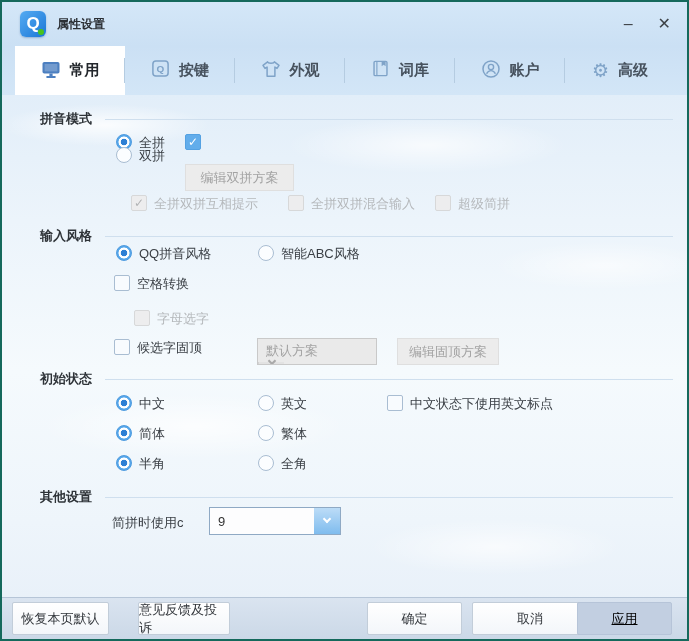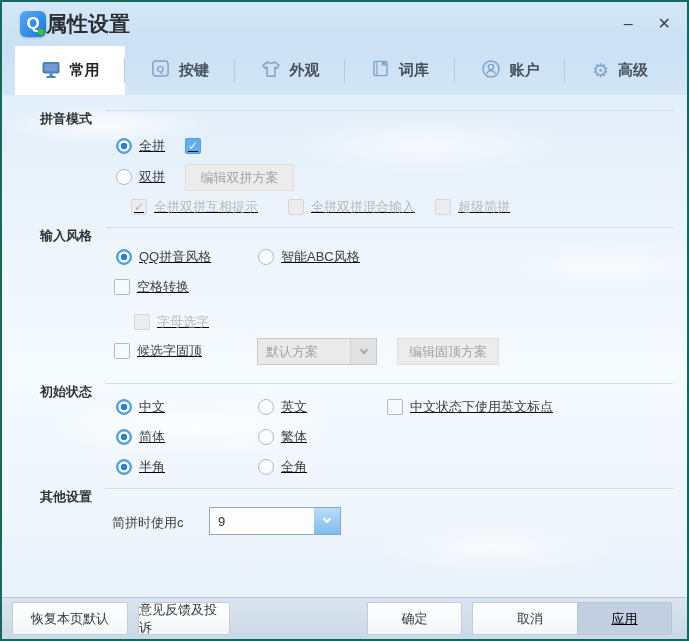--- a/index.html
+++ b/index.html
@@ -16,21 +16,21 @@
     height:44px; display:flex; align-items:center; padding:0 16px 0 18px;
     background:linear-gradient(180deg,#d4e7f8 0%,#cbe0f4 100%);
   }
   .logo {
     width:26px; height:26px; border-radius:6px; position:relative;
     background:linear-gradient(135deg,#55abf2 0%,#1b77d7 100%);
     box-shadow:0 1px 2px rgba(40,90,150,.35);
   }
   .logo-q { display:block; text-align:center; line-height:25px; color:#fff; font-size:17px; font-weight:bold; }
   .logo-dot { position:absolute; right:2px; bottom:2px; width:6px; height:6px; border-radius:50%; background:#49c31c; }
-  .win-title { font-size:21px; font-weight:600; color:#2b2f34; }
+  .win-title { margin-left:11px; font-size:12px; font-weight:600; color:#2b2f34; }
   .win-controls { margin-left:auto; display:flex; align-items:center; gap:25px; }
   .win-btn { font-size:16px; color:#3d4247; line-height:1; cursor:default; }
 
   
   .tabbar {
     height:49px; display:flex; padding-left:13px;
     background:linear-gradient(180deg,#cbe0f4 0%,#d3e6f7 100%);
   }
   .tab { width:110px; position:relative; display:flex; align-items:center; justify-content:center; gap:9px; cursor:default; }
   .tab:not(:last-child)::after { content:''; position:absolute; right:0; top:12px; width:1px; height:25px; background:#b5cce1; }
@@ -49,25 +49,25 @@
   .content::before {
     content:''; position:absolute; inset:0; pointer-events:none;
     background:
       radial-gradient(150px 30px at 15% 6%, rgba(255,255,255,.85), transparent 70%),
       radial-gradient(200px 40px at 62% 10%, rgba(255,255,255,.7), transparent 70%),
       radial-gradient(160px 34px at 88% 34%, rgba(255,255,255,.6), transparent 70%),
       radial-gradient(220px 46px at 28% 66%, rgba(255,255,255,.75), transparent 70%),
       radial-gradient(180px 40px at 72% 90%, rgba(255,255,255,.65), transparent 70%);
   }
 
-  .sec { position:absolute; left:38px; right:14px; height:18px; display:flex; align-items:flex-start; gap:13px; }
+  .sec { position:absolute; left:38px; right:14px; height:18px; display:flex; align-items:center; gap:13px; }
   .sec-title { font-size:13px; font-weight:bold; color:#2e3338; white-space:nowrap; }
   .sec-line { flex:1; height:1px; background:#cfdfee; }
 
-  .field { position:absolute; display:flex; align-items:center; height:24px;text-decoration:underline; }
+  .field { position:absolute; display:flex; align-items:flex-start; height:24px; }
   .opt { font-size:13px; color:#3b4046; margin-left:7px; white-space:nowrap; }
   .opt.dis { color:#b5b8bb; }
 
   .radio { width:16px; height:16px; border-radius:50%; flex:0 0 16px; }
   .radio.on { border:1px solid #4d9be0;
     background:radial-gradient(circle at 50% 50%, #2d7fd4 0 3px, #ffffff 3.6px 5.2px, #57a7ea 5.8px 100%); }
   .radio.off { border:1px solid #a9bdd2; background:#fbfdff; }
 
   .cb { width:16px; height:16px; border-radius:2px; flex:0 0 16px; display:flex; align-items:center; justify-content:center; }
   .cb.on { background:#62adeb; border:1px solid #54a1e2; }
@@ -77,21 +77,21 @@
   .cb.dis-on { background:#ededee; border:1px solid #d7d8d9; }
   .cb.dis-on::after { content:"✓"; color:#b1b3b5; font-size:12px; font-weight:bold; line-height:1; }
 
   .btn-grey { position:absolute; height:27px; display:flex; align-items:center; justify-content:center;
     background:#ececec; border:1px solid #dfdfdf; color:#a3a3a3; font-size:13px; cursor:default; }
 
   .select { position:absolute; height:27px; display:flex; overflow:hidden; }
   .select .val { flex:1; display:flex; align-items:center; padding-left:8px; font-size:13px; white-space:nowrap; }
   .select .arrow { width:26px; display:flex; align-items:center; justify-content:center; }
   .chev { width:6px; height:6px; border-right:2px solid; border-bottom:2px solid; transform:rotate(45deg); margin-top:-4px; }
-  .select.dis { background:#eaeaea; border:1px solid #c9c9c9; }
+  .select.dis { background:#eaeaea; border:1px solid #c9c9c9;flex-direction:column; }
   .select.dis .val { color:#a3a3a3; }
   .select.dis .arrow { background:#e2e2e2; border-left:1px solid #d3d3d3; }
   .select.dis .chev { border-color:#a9a9a9; }
   .select.en { background:#fdfdfe; border:1px solid #8fa9c4; }
   .select.en .val { color:#333; }
   .select.en .arrow { background:linear-gradient(180deg,#bcdcf7 0%,#7fbcee 100%); }
   .select.en .chev { border-color:#ffffff; }
 
   .plain-label { position:absolute; font-size:13px; color:#3b4046; white-space:nowrap; }
 
@@ -183,21 +183,21 @@
       <span class="sec-title">拼音模式</span>
       <span class="sec-line"></span>
     </div>
     <div class="field" style="left:114px; top:39px">
       <span class="radio on"></span>
       <span class="opt">全拼</span>
     </div>
     <div class="field" style="left:183px; top:39px">
       <span class="cb on"></span>
     </div>
-    <div class="field" style="left:114px; top:70px">
+    <div class="field" style="left:114px; top:52px">
       <span class="radio off"></span>
       <span class="opt">双拼</span>
     </div>
     <div class="btn-grey" style="left:183px; top:69px; width:109px">编辑双拼方案</div>
     <div class="field" style="left:129px; top:100px">
       <span class="cb dis-on"></span>
       <span class="opt dis">全拼双拼互相提示</span>
     </div>
     <div class="field" style="left:286px; top:100px">
       <span class="cb dis-off"></span>
@@ -233,21 +233,21 @@
       <span class="opt">候选字固顶</span>
     </div>
     <div class="select dis" style="left:255px; top:243px; width:120px">
       <span class="val">默认方案</span>
       <span class="arrow">
           <i class="chev"></i>
         </span>
     </div>
     <div class="btn-grey" style="left:395px; top:243px; width:102px">编辑固顶方案</div>
 
-    <div class="sec" style="top:288px">
+    <div class="sec" style="top:275px">
       <span class="sec-title">初始状态</span>
       <span class="sec-line"></span>
     </div>
     <div class="field" style="left:114px; top:300px">
       <span class="radio on"></span>
       <span class="opt">中文</span>
     </div>
     <div class="field" style="left:256px; top:300px">
       <span class="radio off"></span>
       <span class="opt">英文</span>
@@ -280,20 +280,20 @@
     <span class="plain-label" style="left:110px; top:419px">简拼时使用c</span>
     <div class="select en" style="left:207px; top:412px; width:132px; height:28px">
       <span class="val">9</span>
       <span class="arrow">
           <i class="chev"></i>
         </span>
     </div>
   </div>
 
   <div class="footer">
-    <div class="fbtn" style="left:10px; width:116px">恢复本页默认</div>
+    <div class="fbtn" style="left:10px; width:97px">恢复本页默认</div>
     <div class="fbtn" style="left:136px; width:92px">意见反馈及投诉</div>
     <div class="fbtn" style="left:365px; width:95px">确定</div>
     <div class="fbtn" style="left:470px; width:116px">取消</div>
     <div class="fbtn dis" style="left:575px; width:95px">应用</div>
   </div>
 
 </div>
 
 </body></html>

